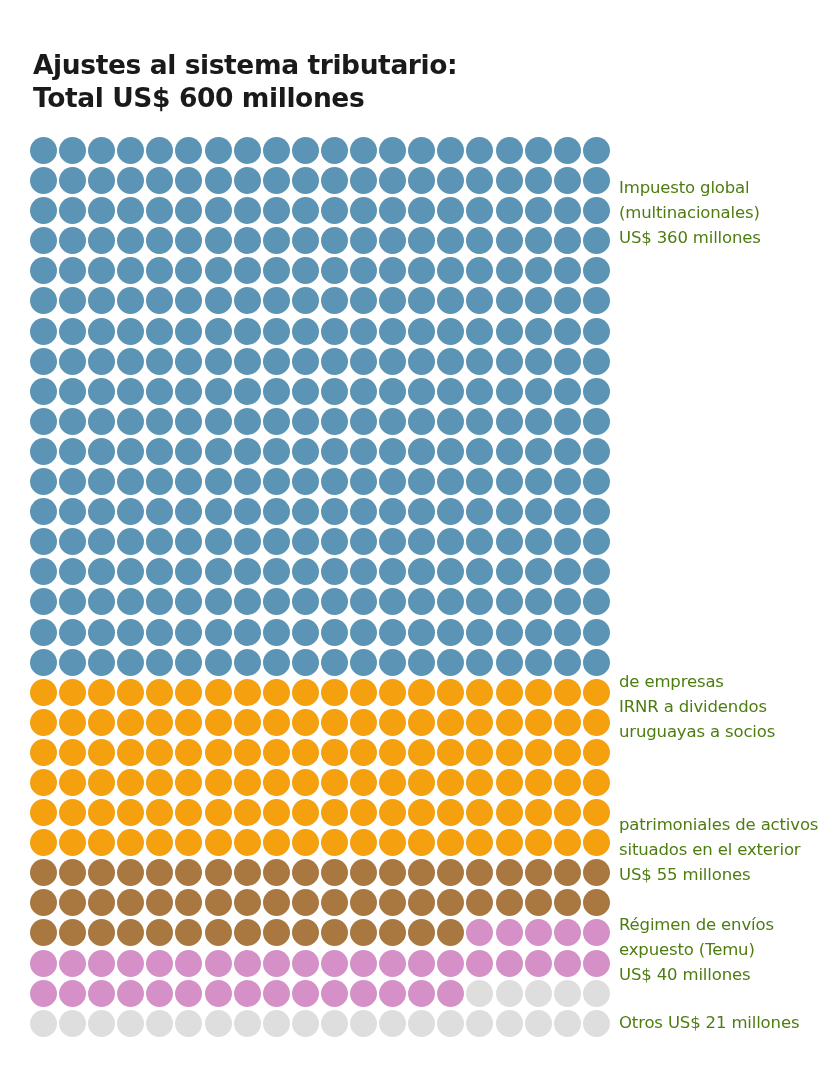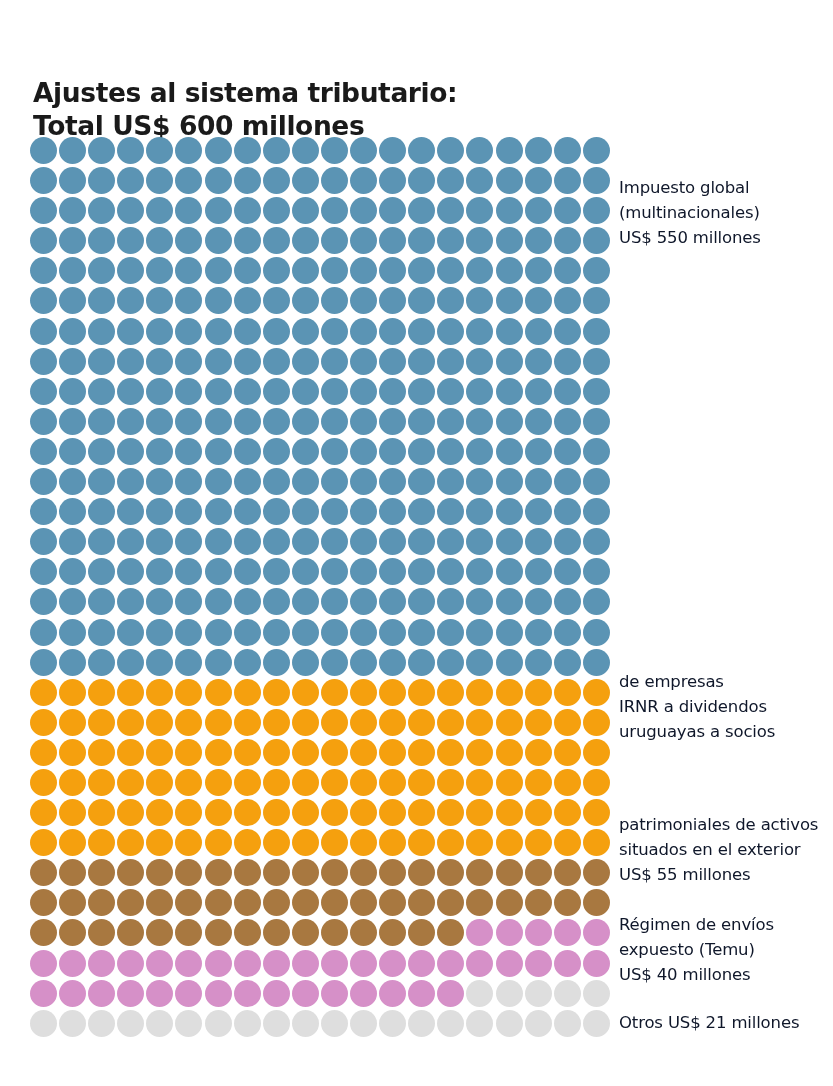--- a/index.html
+++ b/index.html
@@ -19,21 +19,20 @@
     position: absolute;
     inset: 0;
   }
 
   
   .title-block {
     position: absolute;
     left: 33px;
     top: 48px;
     width: 620px;
-    margin-top: 28px;
   }
   .title-line {
     font-family: "DejaVu Sans", sans-serif;
     font-weight: bold;
     font-size: 26.5px;
     line-height: 33px;
     letter-spacing: -0.4px;
     color: #1a1a1a;
     white-space: nowrap;
   }
@@ -70,21 +69,21 @@
   }
   .legend-item {
     position: absolute;
     left: 0;
     width: 214px;
   }
   .legend-line {
     font-family: "DejaVu Sans", sans-serif;
     font-size: 16.5px;
     line-height: 25.2px;
-    color: #0f172a;
+    color: #4d7c0f;
     letter-spacing: -0.15px;
     white-space: nowrap;
   }
 </style>
 </head>
 <body>
 
 <div id="infographic">
 
   <div class="title-block">
@@ -752,21 +751,21 @@
         <div class="dot" style="background: rgb(222, 222, 222);"></div>
         <div class="dot" style="background: rgb(222, 222, 222);"></div>
         <div class="dot" style="background: rgb(222, 222, 222);"></div>
       </div>
     </div>
 
   <div class="legend">
       <div class="legend-item" style="top: 38px;">
         <div class="legend-line">Impuesto global</div>
         <div class="legend-line">(multinacionales)</div>
-        <div class="legend-line">US$ 550 millones</div>
+        <div class="legend-line">US$ 360 millones</div>
       </div>
       <div class="legend-item" style="top: 532px;">
         <div class="legend-line">de empresas</div>
         <div class="legend-line">IRNR a dividendos</div>
         <div class="legend-line">uruguayas a socios</div>
       </div>
       <div class="legend-item" style="top: 675px;">
         <div class="legend-line">patrimoniales de activos</div>
         <div class="legend-line">situados en el exterior</div>
         <div class="legend-line">US$ 55 millones</div>

